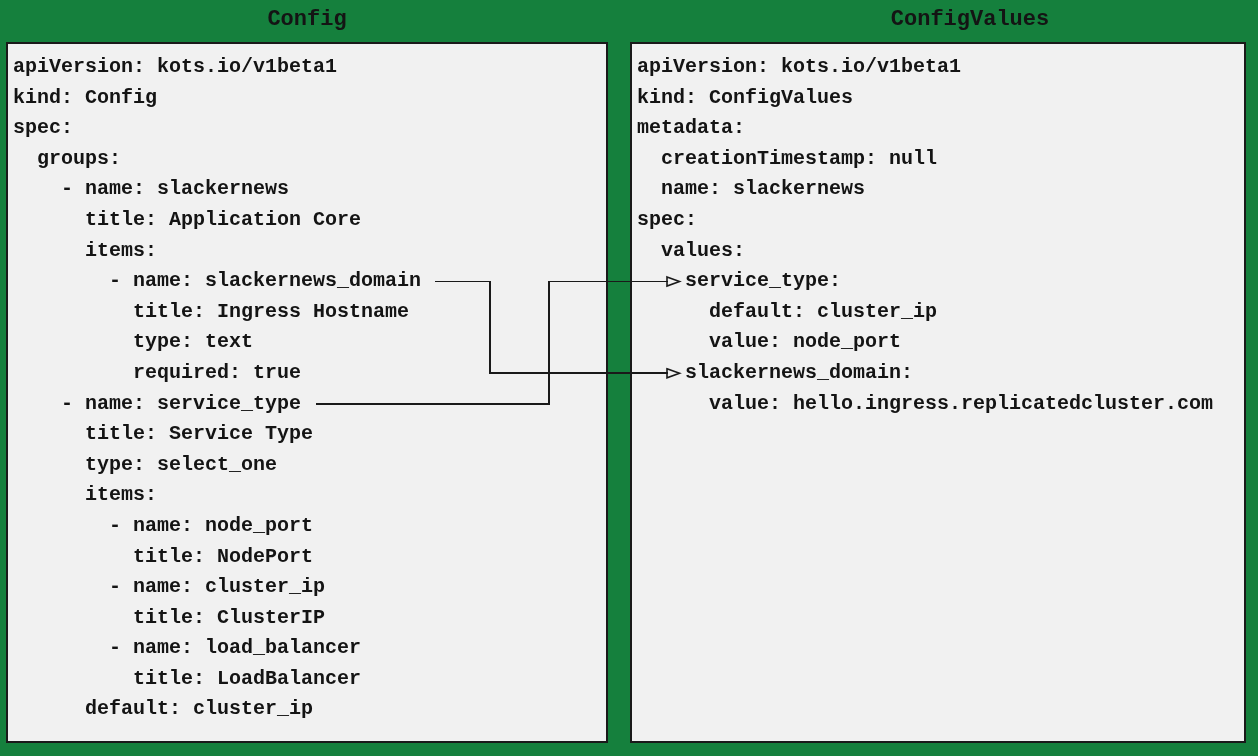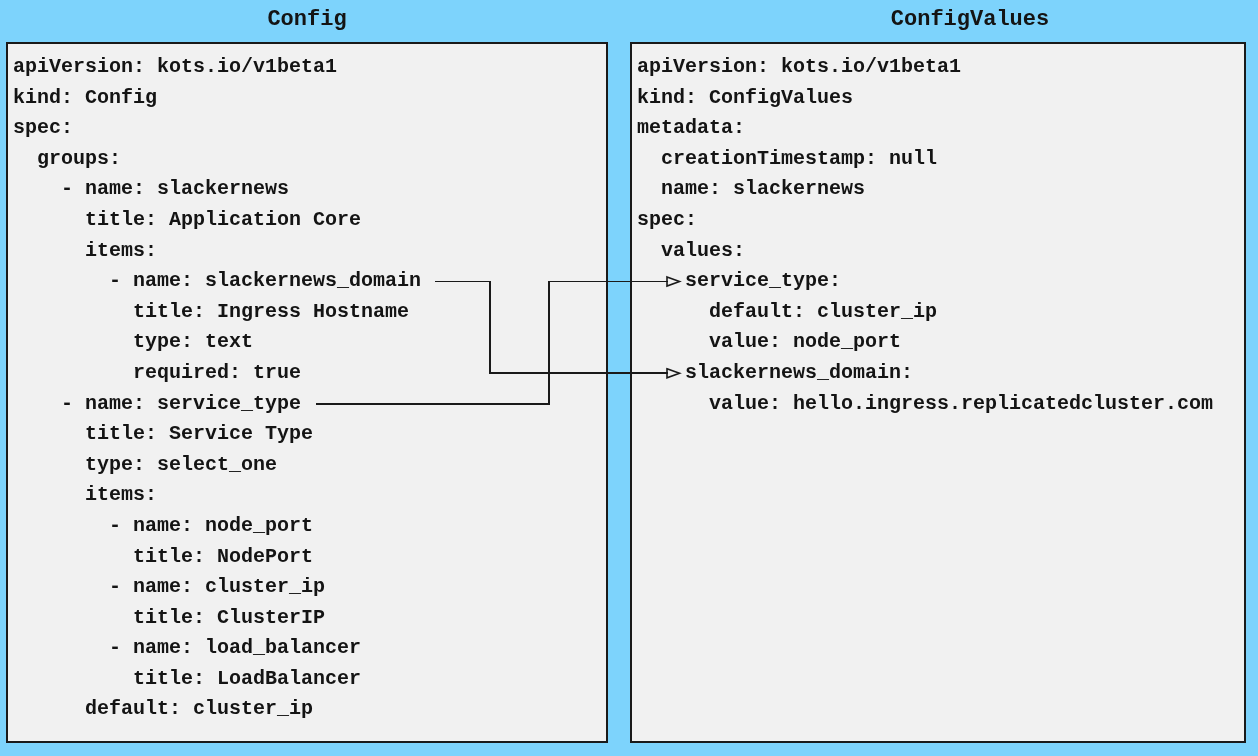--- a/index.html
+++ b/index.html
@@ -7,21 +7,21 @@
     padding: 0;
     background: #ffffff;
     width: 1258px;
     height: 756px;
     overflow: hidden;
   }
   .canvas {
     position: relative;
     width: 1258px;
     height: 756px;
-    background: #7dd3fc;
+    background: #15803d;
     font-family: "Liberation Mono", "DejaVu Sans Mono", monospace;
   }
   .title {
     position: absolute;
     top: 5px;
     height: 30px;
     line-height: 30px;
     text-align: center;
     font-family: "Liberation Mono", "DejaVu Sans Mono", monospace;
     font-size: 22px;

